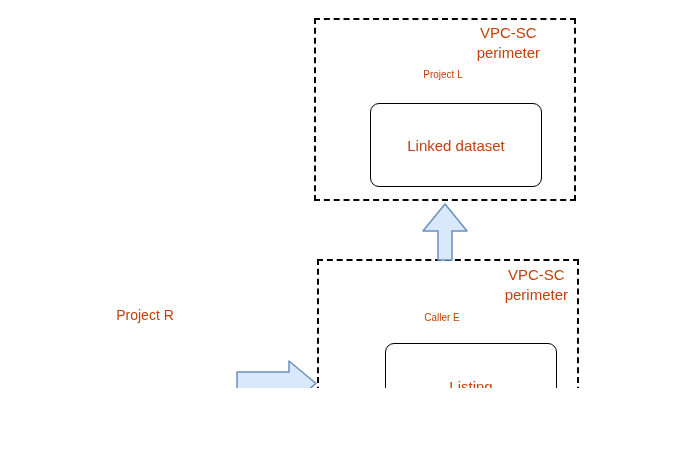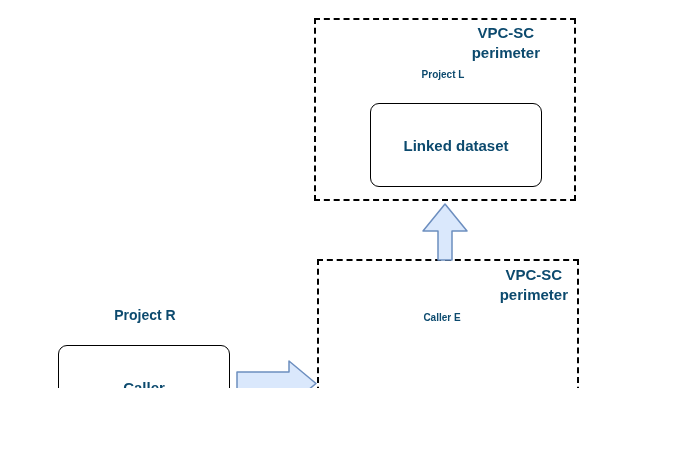--- a/index.html
+++ b/index.html
@@ -6,23 +6,22 @@
     margin: 0;
     padding: 0;
     background: #ffffff;
   }
   .canvas {
     position: relative;
     width: 691px;
     height: 388px;
     background: #ffffff;
     font-family: "Liberation Sans", sans-serif;
-    color: #0c4a6e;
+    color: #c2410c;
     overflow: hidden;
-    font-weight: bold;
   }
   .arrow-layer {
     position: absolute;
     left: 0;
     top: 0;
     width: 691px;
     height: 462px;
     z-index: 3;
     pointer-events: none;
   }
@@ -137,19 +136,19 @@
     <span>Linked dataset</span>
   </div>
 
   <div class="perimeter perimeter-bottom">
     <div class="vpc-title">
       <div>VPC-SC</div>
       <div>perimeter</div>
     </div>
     <div class="project-label">Caller E</div>
   </div>
+  <div class="node node-listing">
+    <span>Listing</span>
+  </div>
 
   <div class="project-label-external">Project R</div>
-  <div class="node node-caller">
-    <span>Caller</span>
-  </div>
 
 </div>
 
 </body></html>

